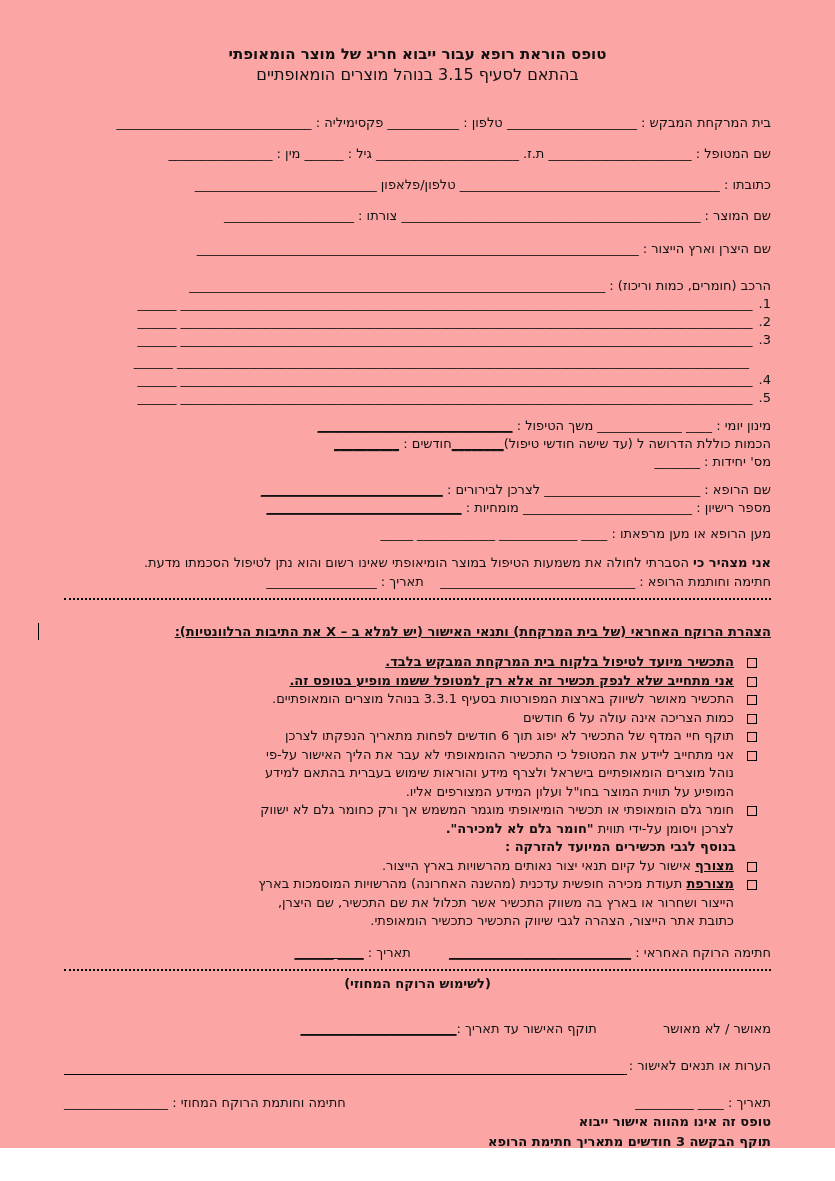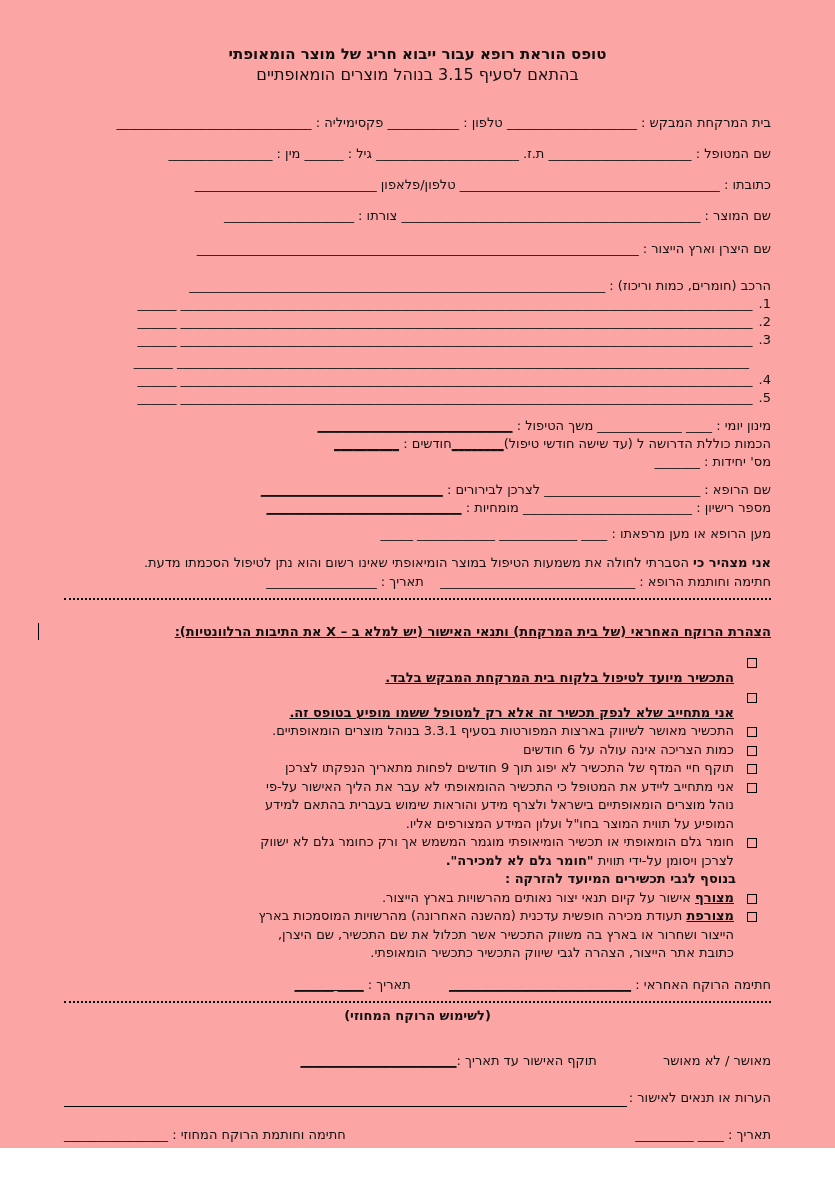--- a/index.html
+++ b/index.html
@@ -15,21 +15,21 @@
     direction:rtl;
     overflow:hidden;
   }
   .title{text-align:center;font-weight:bold;font-size:15px;line-height:21px;}
   .subtitle{text-align:center;font-size:16px;line-height:20px;}
   .line{margin-top:12px;white-space:nowrap;overflow:hidden;line-height:19px;}
   .tight{margin-top:0;}
   .blank{letter-spacing:0;}
   .ul{text-decoration:underline;}
   .b{font-weight:bold;}
-  .bu{font-weight:bold;text-decoration:underline;margin-top:16px;}
+  .bu{font-weight:bold;text-decoration:underline;}
   .comp-row{display:flex;align-items:baseline;white-space:nowrap;overflow:hidden;line-height:18px;}
   .comp-row .num{flex:0 0 auto;margin-left:6px;}
   .comp-row.noname{padding-right:22px;}
   .dotted{border-bottom:2px dotted #000;height:1px;margin-top:6px;}
   .sec-heading{position:relative;font-weight:bold;text-decoration:underline;margin-top:22px;line-height:19px;}
   .rev-bar{position:absolute;left:-26px;top:1px;height:17px;border-left:1.6px solid #000;}
   .chk-list{margin-top:12px;}
   .chk-item{display:flex;gap:13px;align-items:flex-start;padding-right:14px;line-height:18.5px;}
   .chk-box{flex:0 0 auto;width:8px;height:8px;border:1.1px solid #000;margin-top:5px;}
   .chk-text{max-width:478px;}
@@ -181,21 +181,21 @@
     <div class="chk-item">
       <span class="chk-box"></span>
       <span class="chk-text">התכשיר מאושר לשיווק בארצות המפורטות בסעיף 3.3.1 בנוהל מוצרים הומאופתיים.</span>
     </div>
     <div class="chk-item">
       <span class="chk-box"></span>
       <span class="chk-text">כמות הצריכה אינה עולה על 6 חודשים</span>
     </div>
     <div class="chk-item">
       <span class="chk-box"></span>
-      <span class="chk-text">תוקף חיי המדף של התכשיר לא יפוג תוך 9 חודשים לפחות מתאריך הנפקתו לצרכן</span>
+      <span class="chk-text">תוקף חיי המדף של התכשיר לא יפוג תוך 6 חודשים לפחות מתאריך הנפקתו לצרכן</span>
     </div>
     <div class="chk-item">
       <span class="chk-box"></span>
       <span class="chk-text">אני מתחייב ליידע את המטופל כי התכשיר ההומאופתי לא עבר את הליך האישור על-פי נוהל מוצרים הומאופתיים בישראל ולצרף מידע והוראות שימוש בעברית בהתאם למידע המופיע על תווית המוצר בחו"ל ועלון המידע המצורפים אליו.</span>
     </div>
     <div class="chk-item">
       <span class="chk-box"></span>
       <span class="chk-text"><span>חומר גלם הומאופתי או תכשיר הומיאופתי מוגמר המשמש אך ורק כחומר גלם לא ישווק לצרכן ויסומן על-ידי תווית </span><span class="b">"חומר גלם לא למכירה".</span></span>
     </div>
     <div class="sub-heading">בנוסף לגבי תכשירים המיועד להזרקה :</div>

